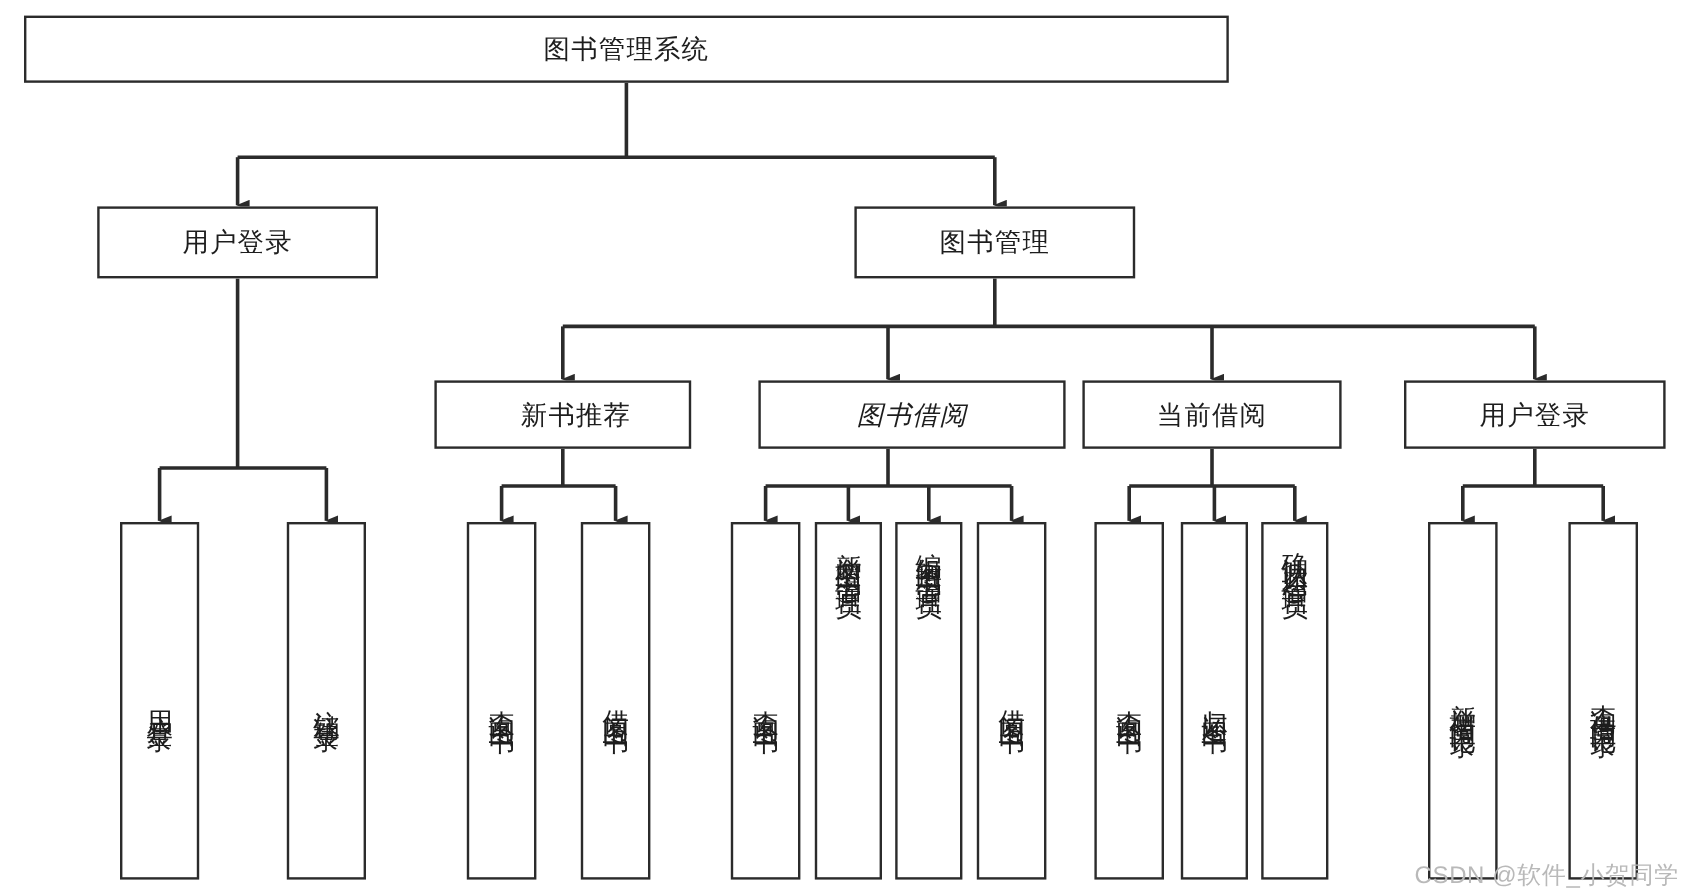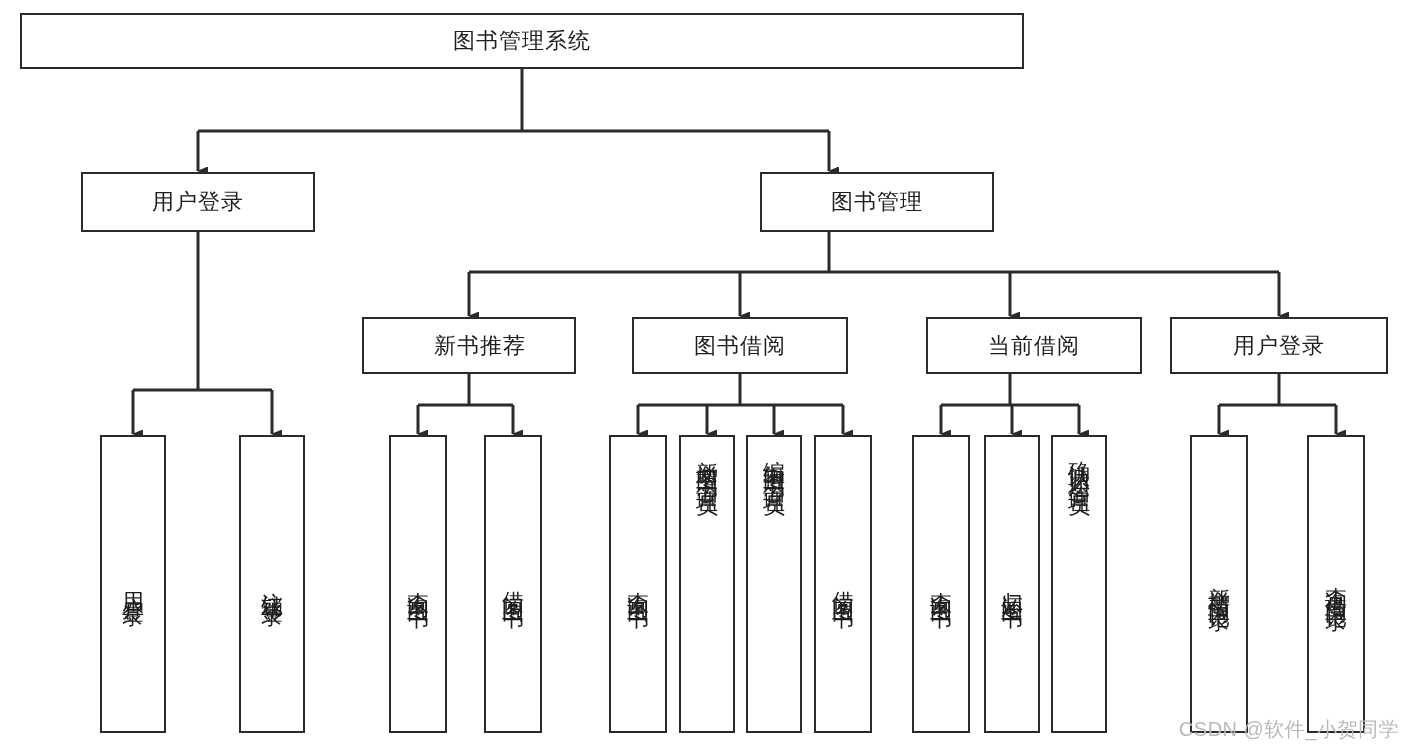--- a/index.html
+++ b/index.html
@@ -116,30 +116,30 @@
       </g>
   </svg>
 
   <div id="nodes-layer">
       <div class="node horiz" style="left: 20px; top: 13px; width: 1004px; height: 56px;">
         <span class="node-label">图书管理系统</span>
       </div>
       <div class="node horiz" style="left: 81px; top: 172px; width: 234px; height: 60px;">
         <span class="node-label">用户登录</span>
       </div>
-      <div class="node horiz" style="left: 712px; top: 172px; width: 234px; height: 60px; margin-left: 48px;">
+      <div class="node horiz" style="left: 712px; top: 172px; width: 234px; height: 60px;">
         <span class="node-label">图书管理</span>
       </div>
       <div class="node horiz" style="left: 362px; top: 317px; width: 214px; height: 57px; padding-left: 22px;">
         <span class="node-label">新书推荐</span>
       </div>
-      <div class="node horiz" style="left: 632px; top: 317px; width: 216px; height: 57px;">
+      <div class="node horiz" style="left: 632px; top: 317px; width: 256px; height: 57px; font-style: italic;">
         <span class="node-label">图书借阅</span>
       </div>
-      <div class="node horiz" style="left: 902px; top: 317px; width: 216px; height: 57px; margin-left: 24px;">
+      <div class="node horiz" style="left: 902px; top: 317px; width: 216px; height: 57px;">
         <span class="node-label">当前借阅</span>
       </div>
       <div class="node horiz" style="left: 1170px; top: 317px; width: 218px; height: 57px;">
         <span class="node-label">用户登录</span>
       </div>
       <div class="node vert" style="left: 100px; top: 435px; width: 66px; height: 298px;">
         <span class="node-label">用户登录</span>
       </div>
       <div class="node vert" style="left: 239px; top: 435px; width: 66px; height: 298px;">
         <span class="node-label">注销登录</span>

